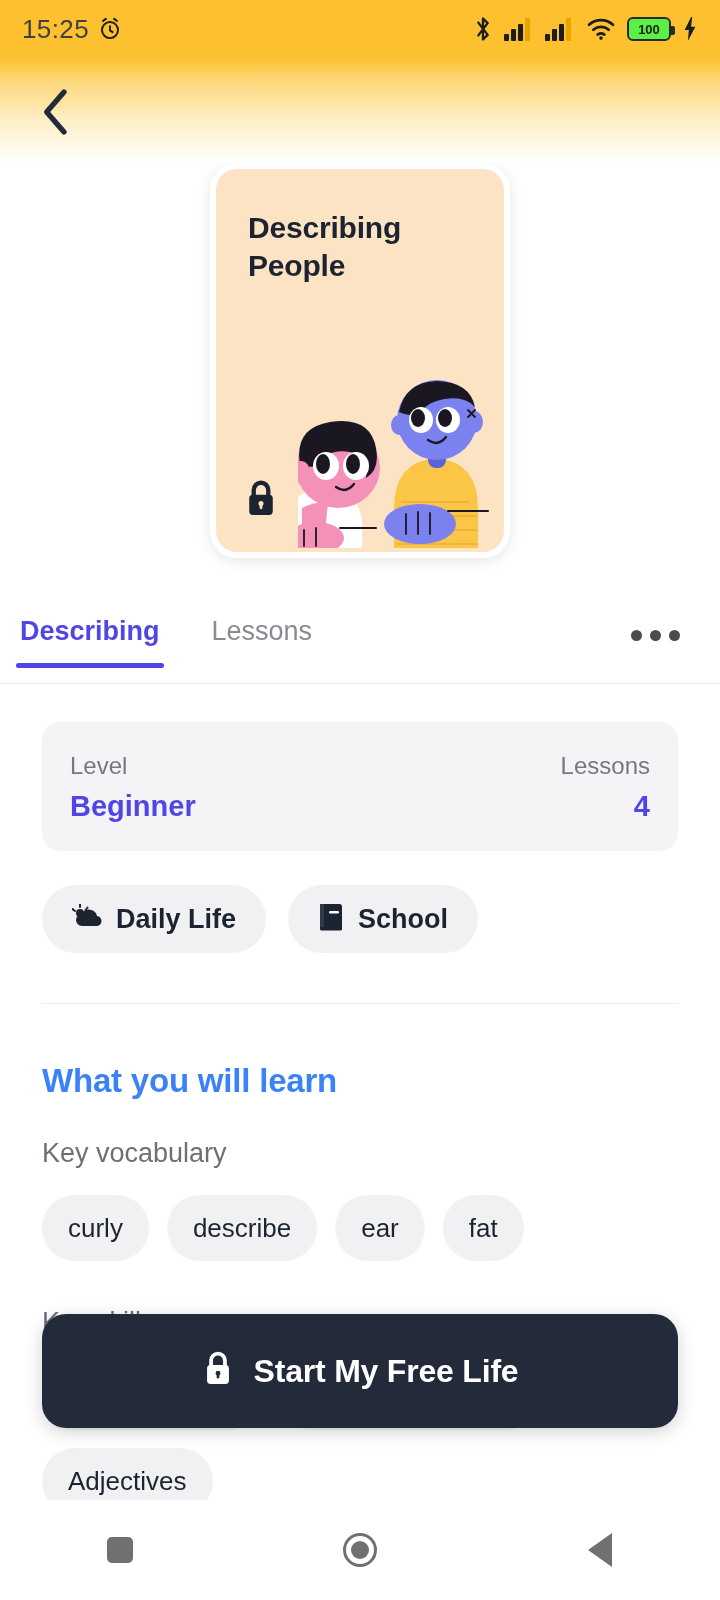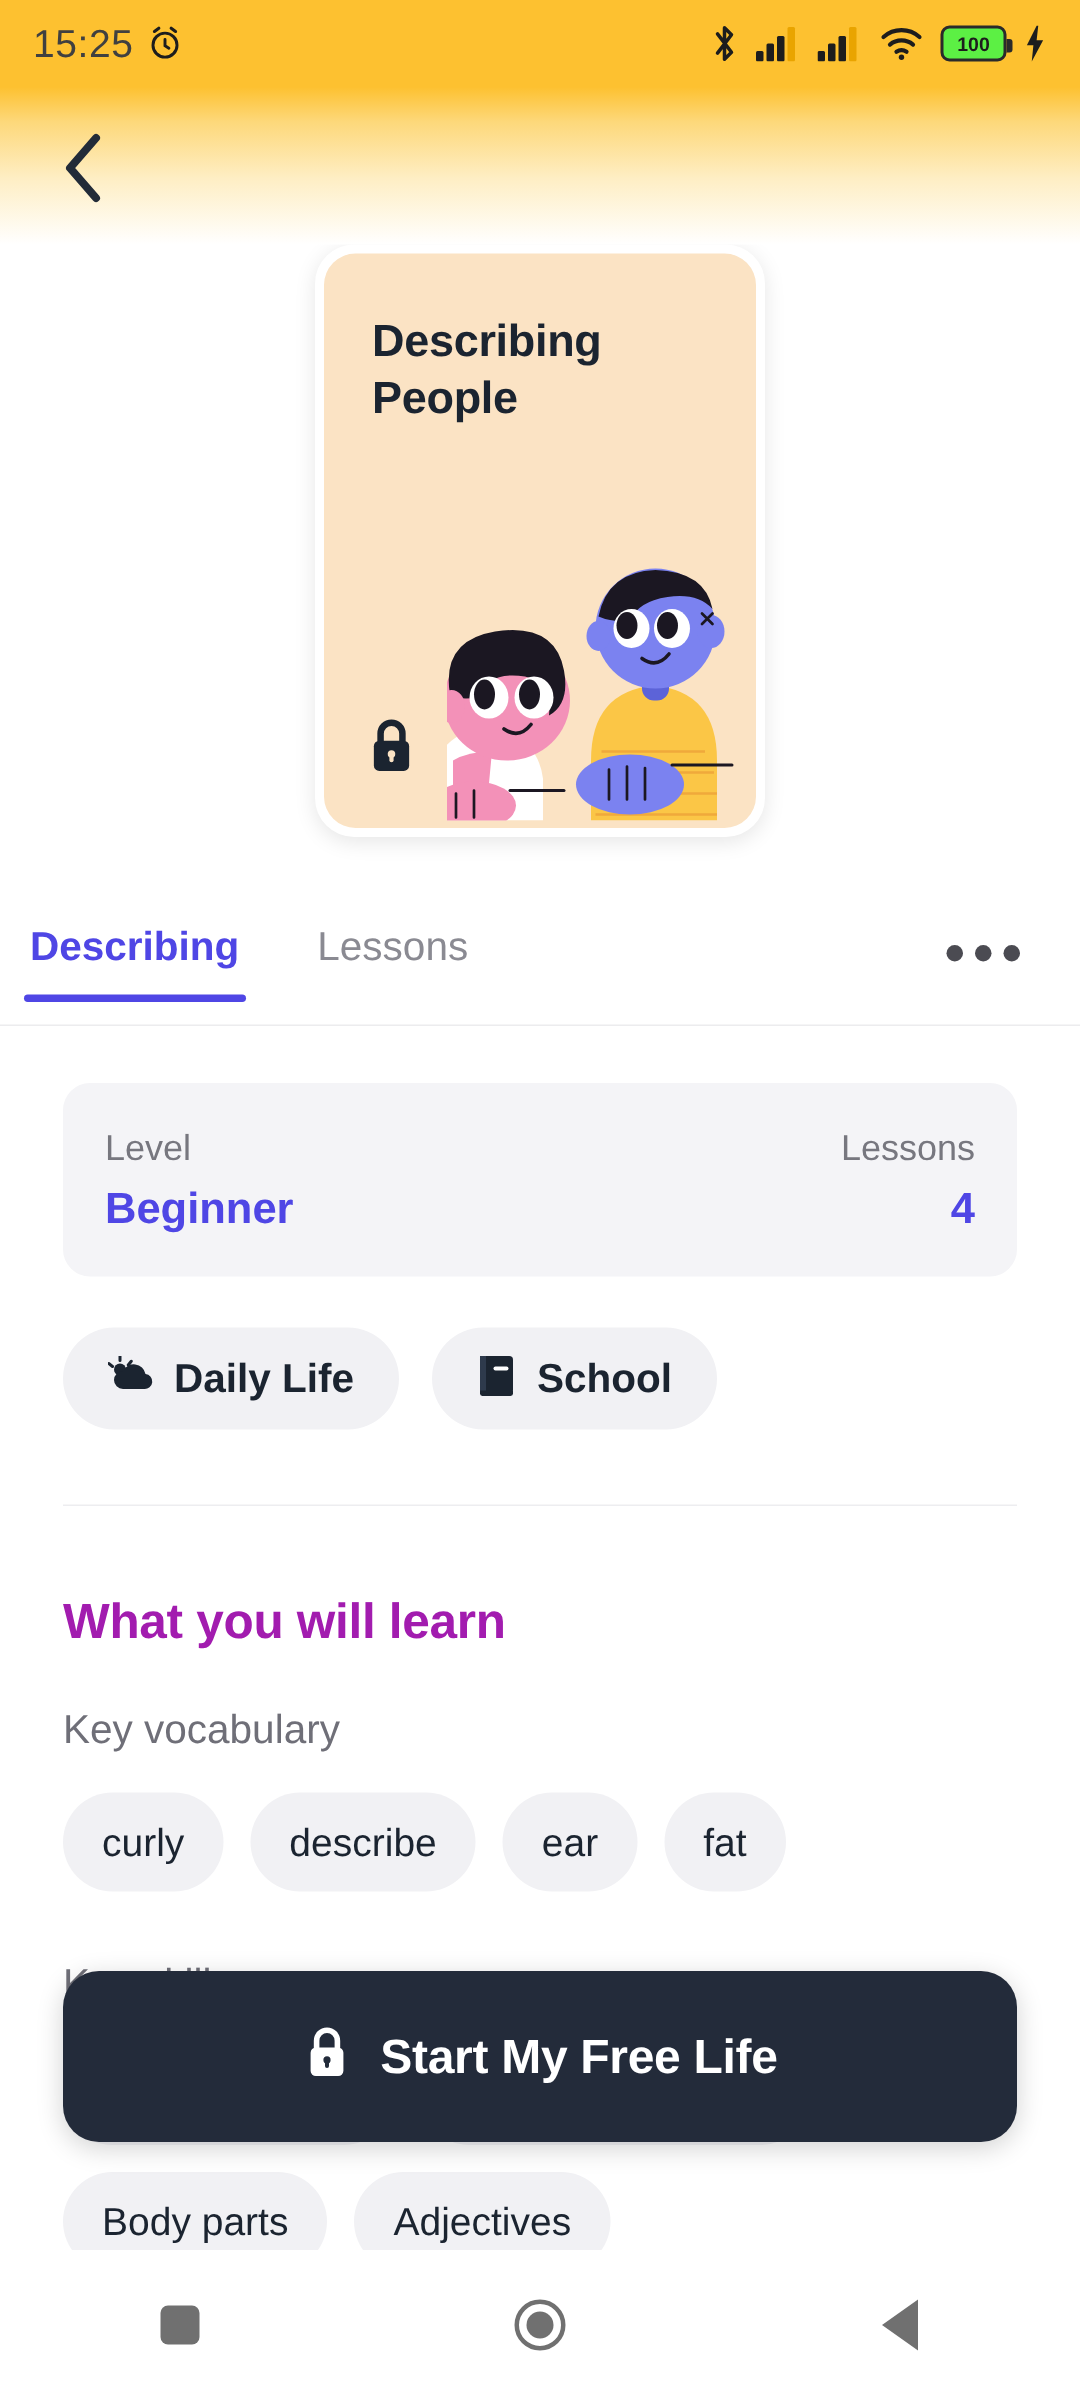--- a/index.html
+++ b/index.html
@@ -103,21 +103,21 @@
   .chip{
     background:#F1F1F4; border-radius:40px; height:68px; display:flex;
     align-items:center; gap:14px; padding:12px 30px; cursor:pointer;
   }
   .chip-label{ font-size:27px; font-weight:700; color:#1B2430; }
 
   .divider{ height:1px; background:#ededf0; margin:50px 42px 0 42px; }
 
   
   .learn-title{
-    margin:58px 0 0 42px; font-size:33px; font-weight:700; color:#a21caf;
+    margin:58px 0 0 42px; font-size:33px; font-weight:700; color:#3b82f6;
     letter-spacing:-.2px;
   }
   .learn-sub{ margin:38px 0 0 42px; font-size:27px; color:#6F6F78; }
   .vocabrow{ display:flex; gap:18px; margin:26px 0 0 42px; flex-wrap:nowrap; }
   .vchip{
     background:#F1F1F4; border-radius:40px; height:66px; display:flex;
     align-items:center; padding:0 26px; font-size:26px; color:#1B2430;
     cursor:pointer; white-space:nowrap;
   }
   .learn-sub2{ margin:46px 0 0 42px; font-size:27px; color:#6F6F78; }
@@ -312,21 +312,20 @@
       <div class="vchip">ear</div>
       <div class="vchip">fat</div>
     </div>
 
     <div class="learn-sub2">Key skills</div>
     <div class="skillrow">
       <div class="vchip">Asking identity</div>
       <div class="vchip">Describing people</div>
     </div>
     <div class="skillrow2">
-      <div class="vchip">Body parts</div>
       <div class="vchip">Adjectives</div>
     </div>
   </div>
 
   <div class="cta">
     <span>
       <svg width="32" height="40" viewBox="0 0 24 30">
         <path d="M6.8 12V8.6a5.2 5.2 0 0 1 10.4 0V12" fill="none" stroke="#ffffff" stroke-width="2.8" stroke-linecap="round"></path>
         <rect x="3.8" y="12" width="16.4" height="14.2" rx="2.6" fill="#ffffff"></rect>
         <circle cx="12" cy="18.2" r="1.8" fill="#232B3A"></circle>

